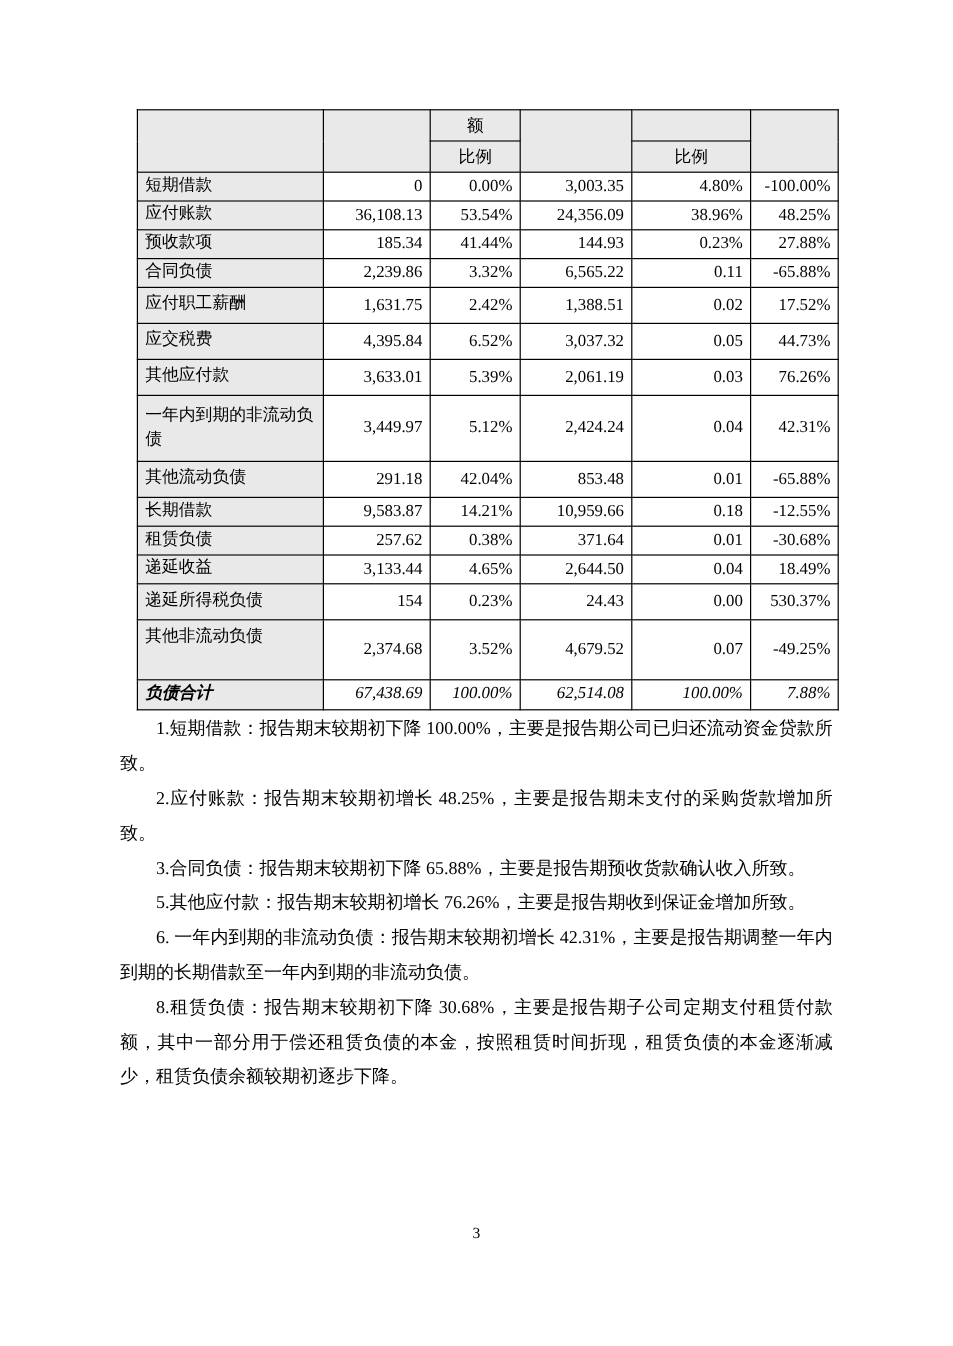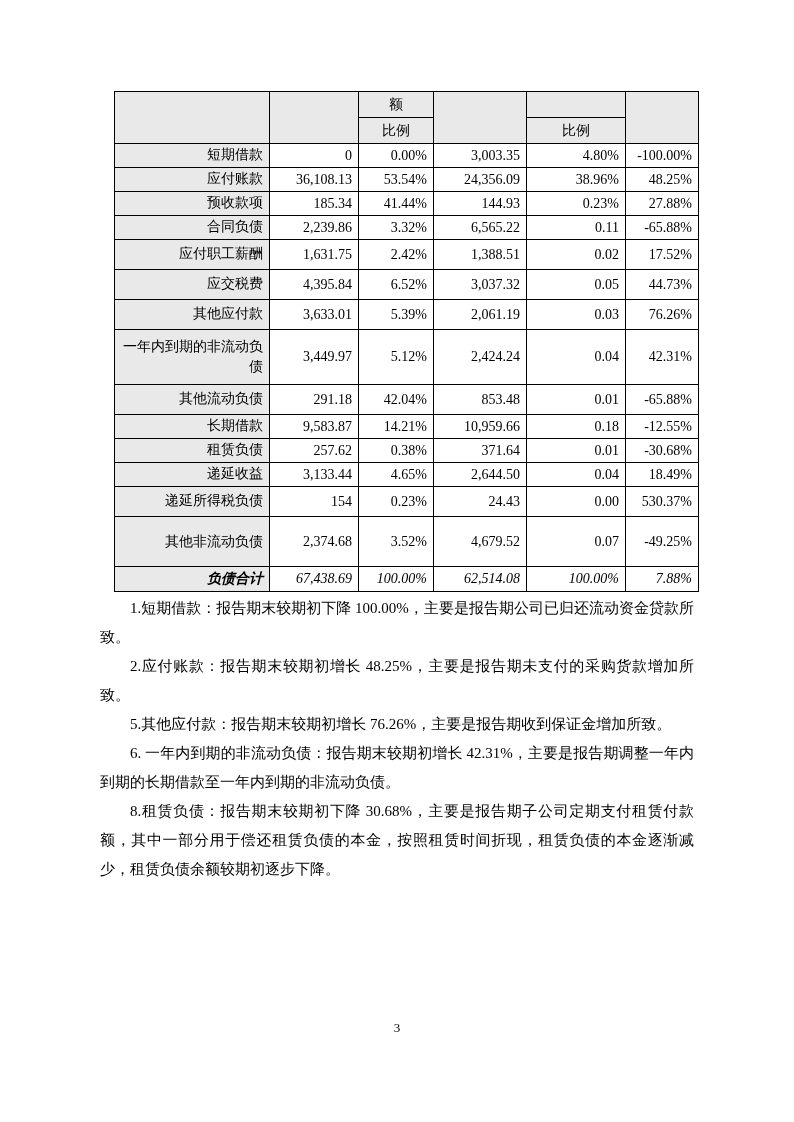--- a/index.html
+++ b/index.html
@@ -26,40 +26,40 @@
   }
   table.fin thead th {
     background: var(--shade, #e9e9e9);
     font-weight: normal;
     height: 26px;
     text-align: center;
     vertical-align: middle;
   }
   td.lbl {
     background: var(--shade, #e9e9e9);
-    text-align: right;
+    text-align: left;
     vertical-align: middle;
     line-height: 1.45;
   }
   td.num {
     background: #ffffff;
     text-align: right;
     vertical-align: middle;
     padding-right: 8px;
     white-space: nowrap;
   }
   tbody.body-rows tr td { height: 24px; }
   tbody.body-rows tr:nth-child(5) td,
   tbody.body-rows tr:nth-child(6) td,
   tbody.body-rows tr:nth-child(7) td,
   tbody.body-rows tr:nth-child(9) td,
   tbody.body-rows tr:nth-child(13) td { height: 30px; }
   tbody.body-rows tr:nth-child(8) td { height: 55px; }
   tbody.body-rows tr:nth-child(14) td { height: 50px; }
-  tbody.body-rows tr:nth-child(14) td.lbl { vertical-align: top; padding-top: 15px; font-family: Liberation Mono, monospace; }
+  tbody.body-rows tr:nth-child(14) td.lbl { vertical-align: top; padding-top: 4px; font-family: Liberation Mono, monospace; }
   tbody.total-row td { height: 25px; font-style: italic; }
   tbody.total-row td.lbl { font-weight: bold; }
 
   .notes {
     position: absolute; left: 100px; top: 594px; width: 594px;
     font-size: 15px; line-height: 29px;
     text-align: justify;
   }
   .notes p { margin: 0; text-indent: 2em; }
 
@@ -218,20 +218,21 @@
         <td class="num">62,514.08</td>
         <td class="num">100.00%</td>
         <td class="num">7.88%</td>
       </tr>
     </tbody>
   </table>
 
   <div class="notes">
     <p>1.短期借款：报告期末较期初下降 100.00%，主要是报告期公司已归还流动资金贷款所致。</p>
     <p>2.应付账款：报告期末较期初增长 48.25%，主要是报告期未支付的采购货款增加所致。</p>
+    <p>3.合同负债：报告期末较期初下降 65.88%，主要是报告期预收货款确认收入所致。</p>
     <p>5.其他应付款：报告期末较期初增长 76.26%，主要是报告期收到保证金增加所致。</p>
     <p>6. 一年内到期的非流动负债：报告期末较期初增长 42.31%，主要是报告期调整一年内到期的长期借款至一年内到期的非流动负债。</p>
     <p>8.租赁负债：报告期末较期初下降 30.68%，主要是报告期子公司定期支付租赁付款额，其中一部分用于偿还租赁负债的本金，按照租赁时间折现，租赁负债的本金逐渐减少，租赁负债余额较期初逐步下降。</p>
   </div>
 
   <div class="pagenum">3</div>
 
 </div>
 
 </body></html>

